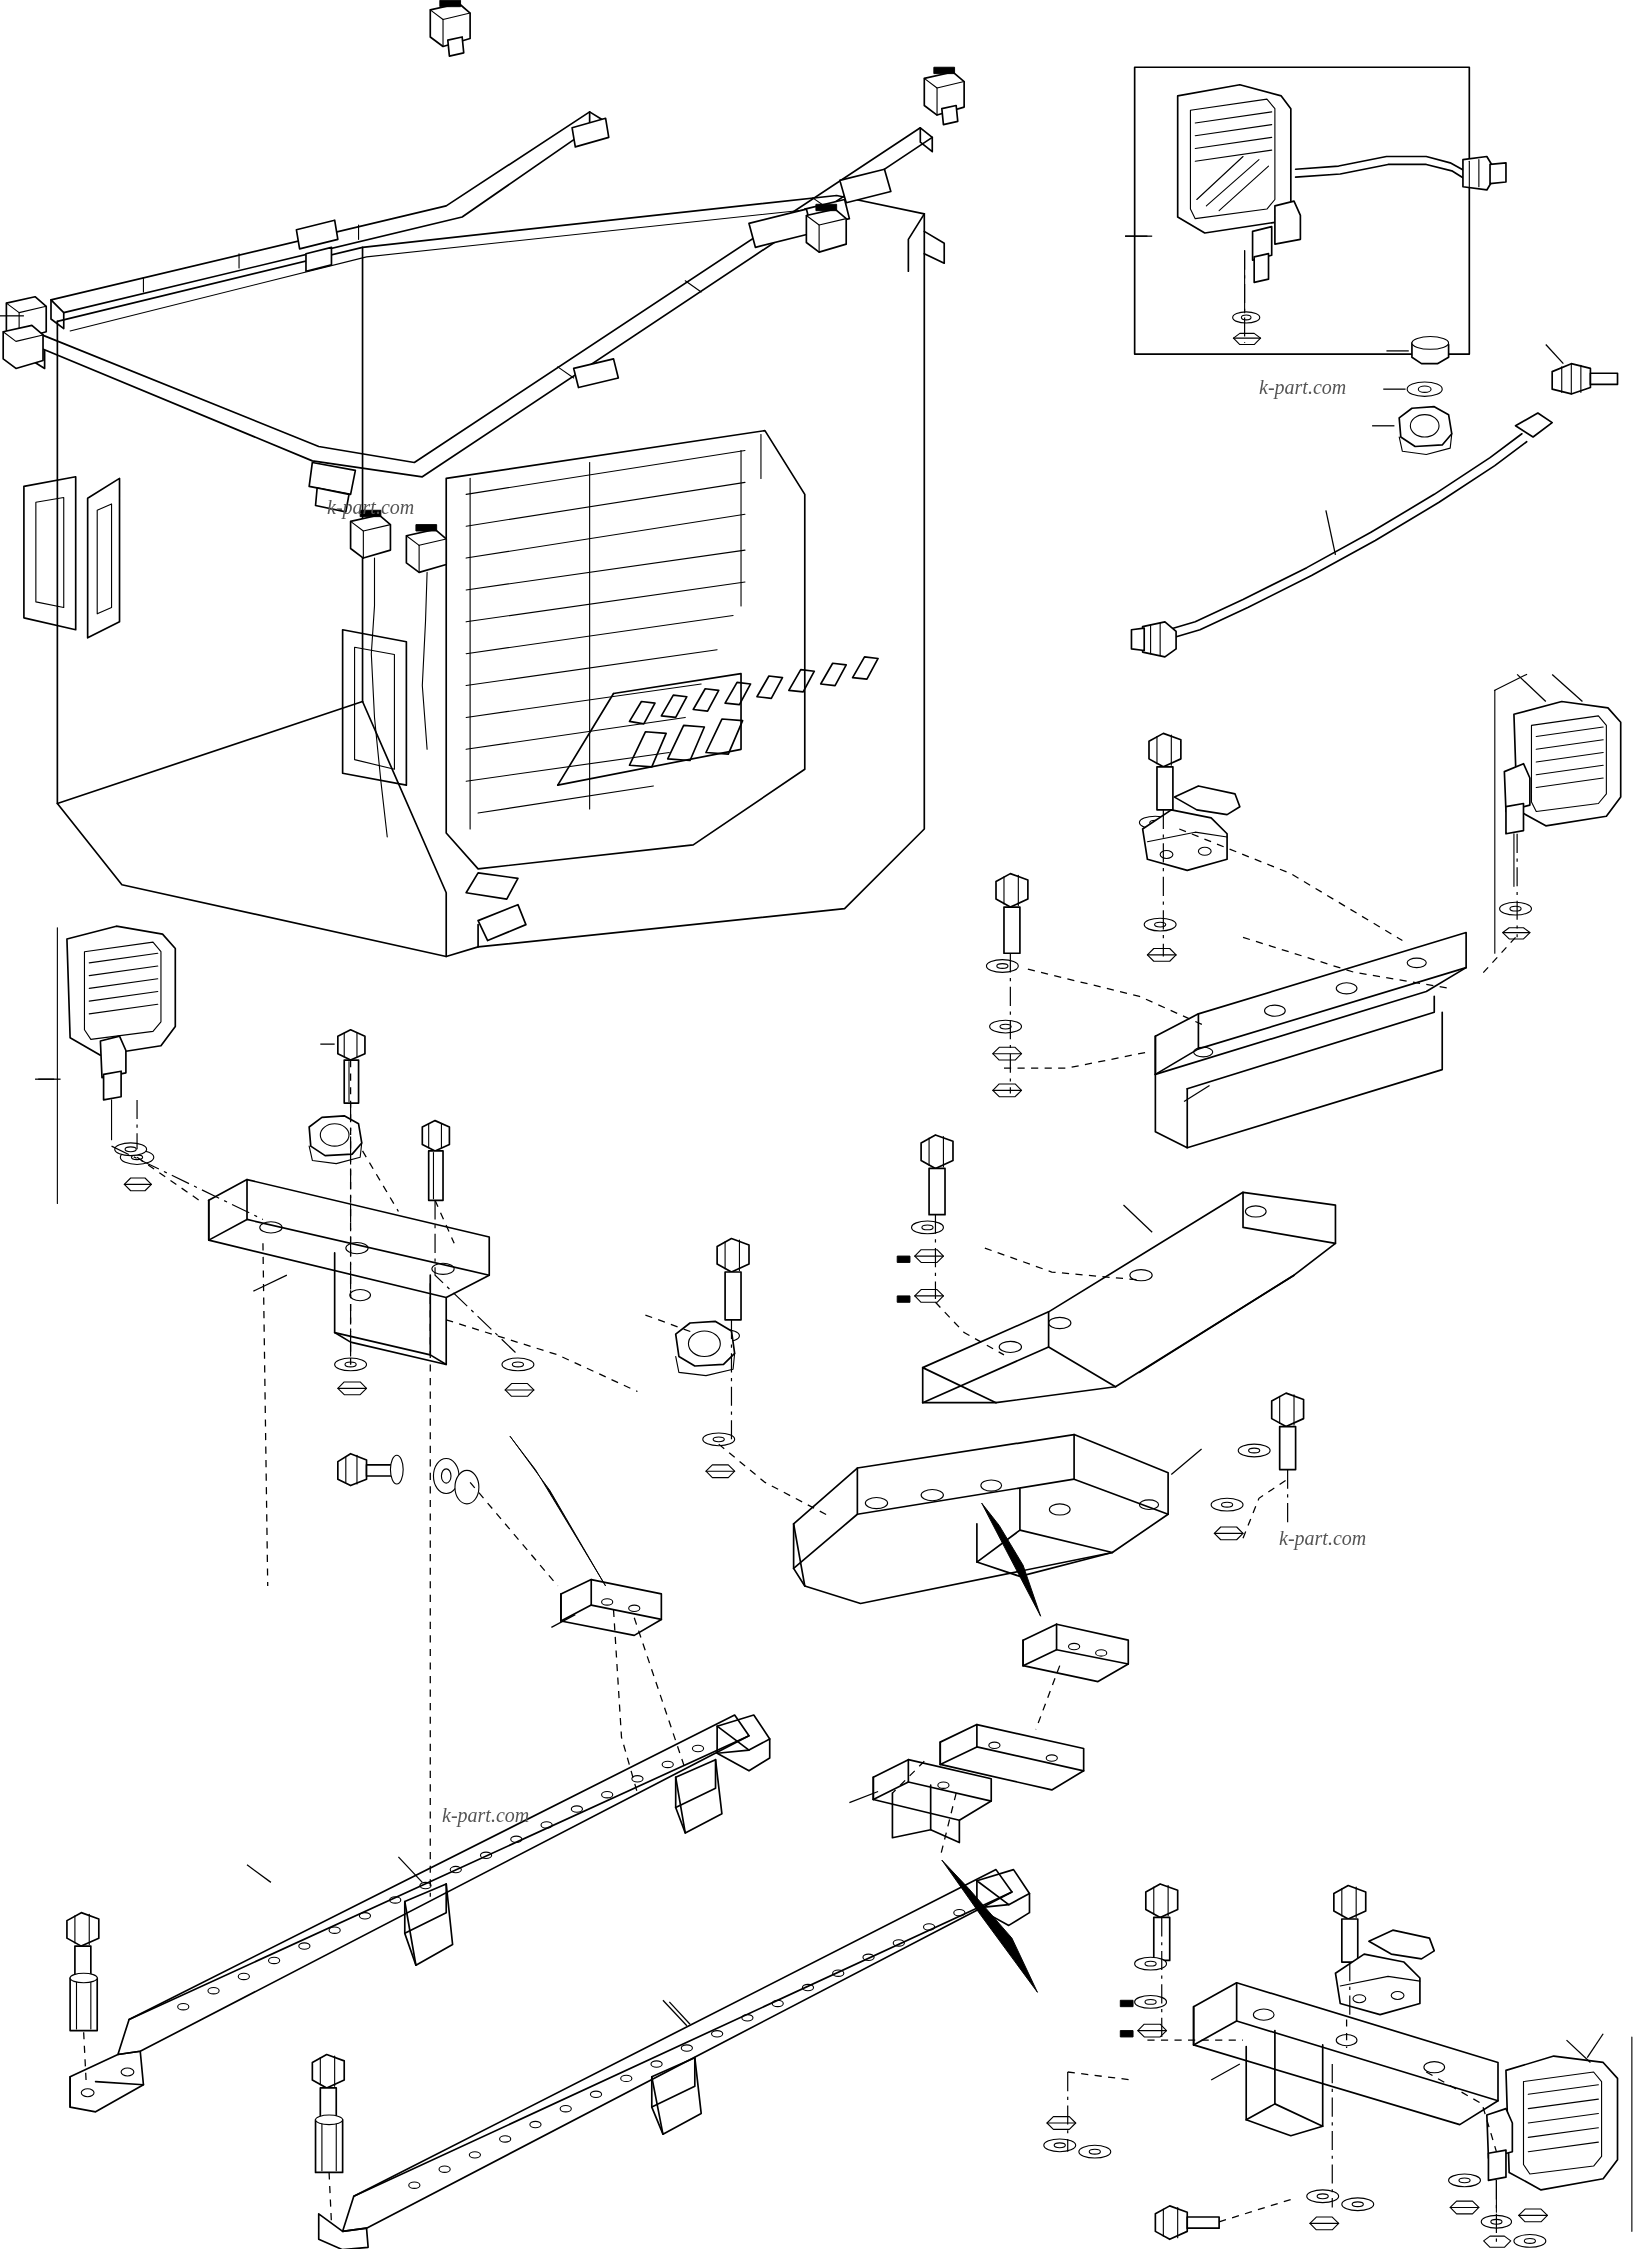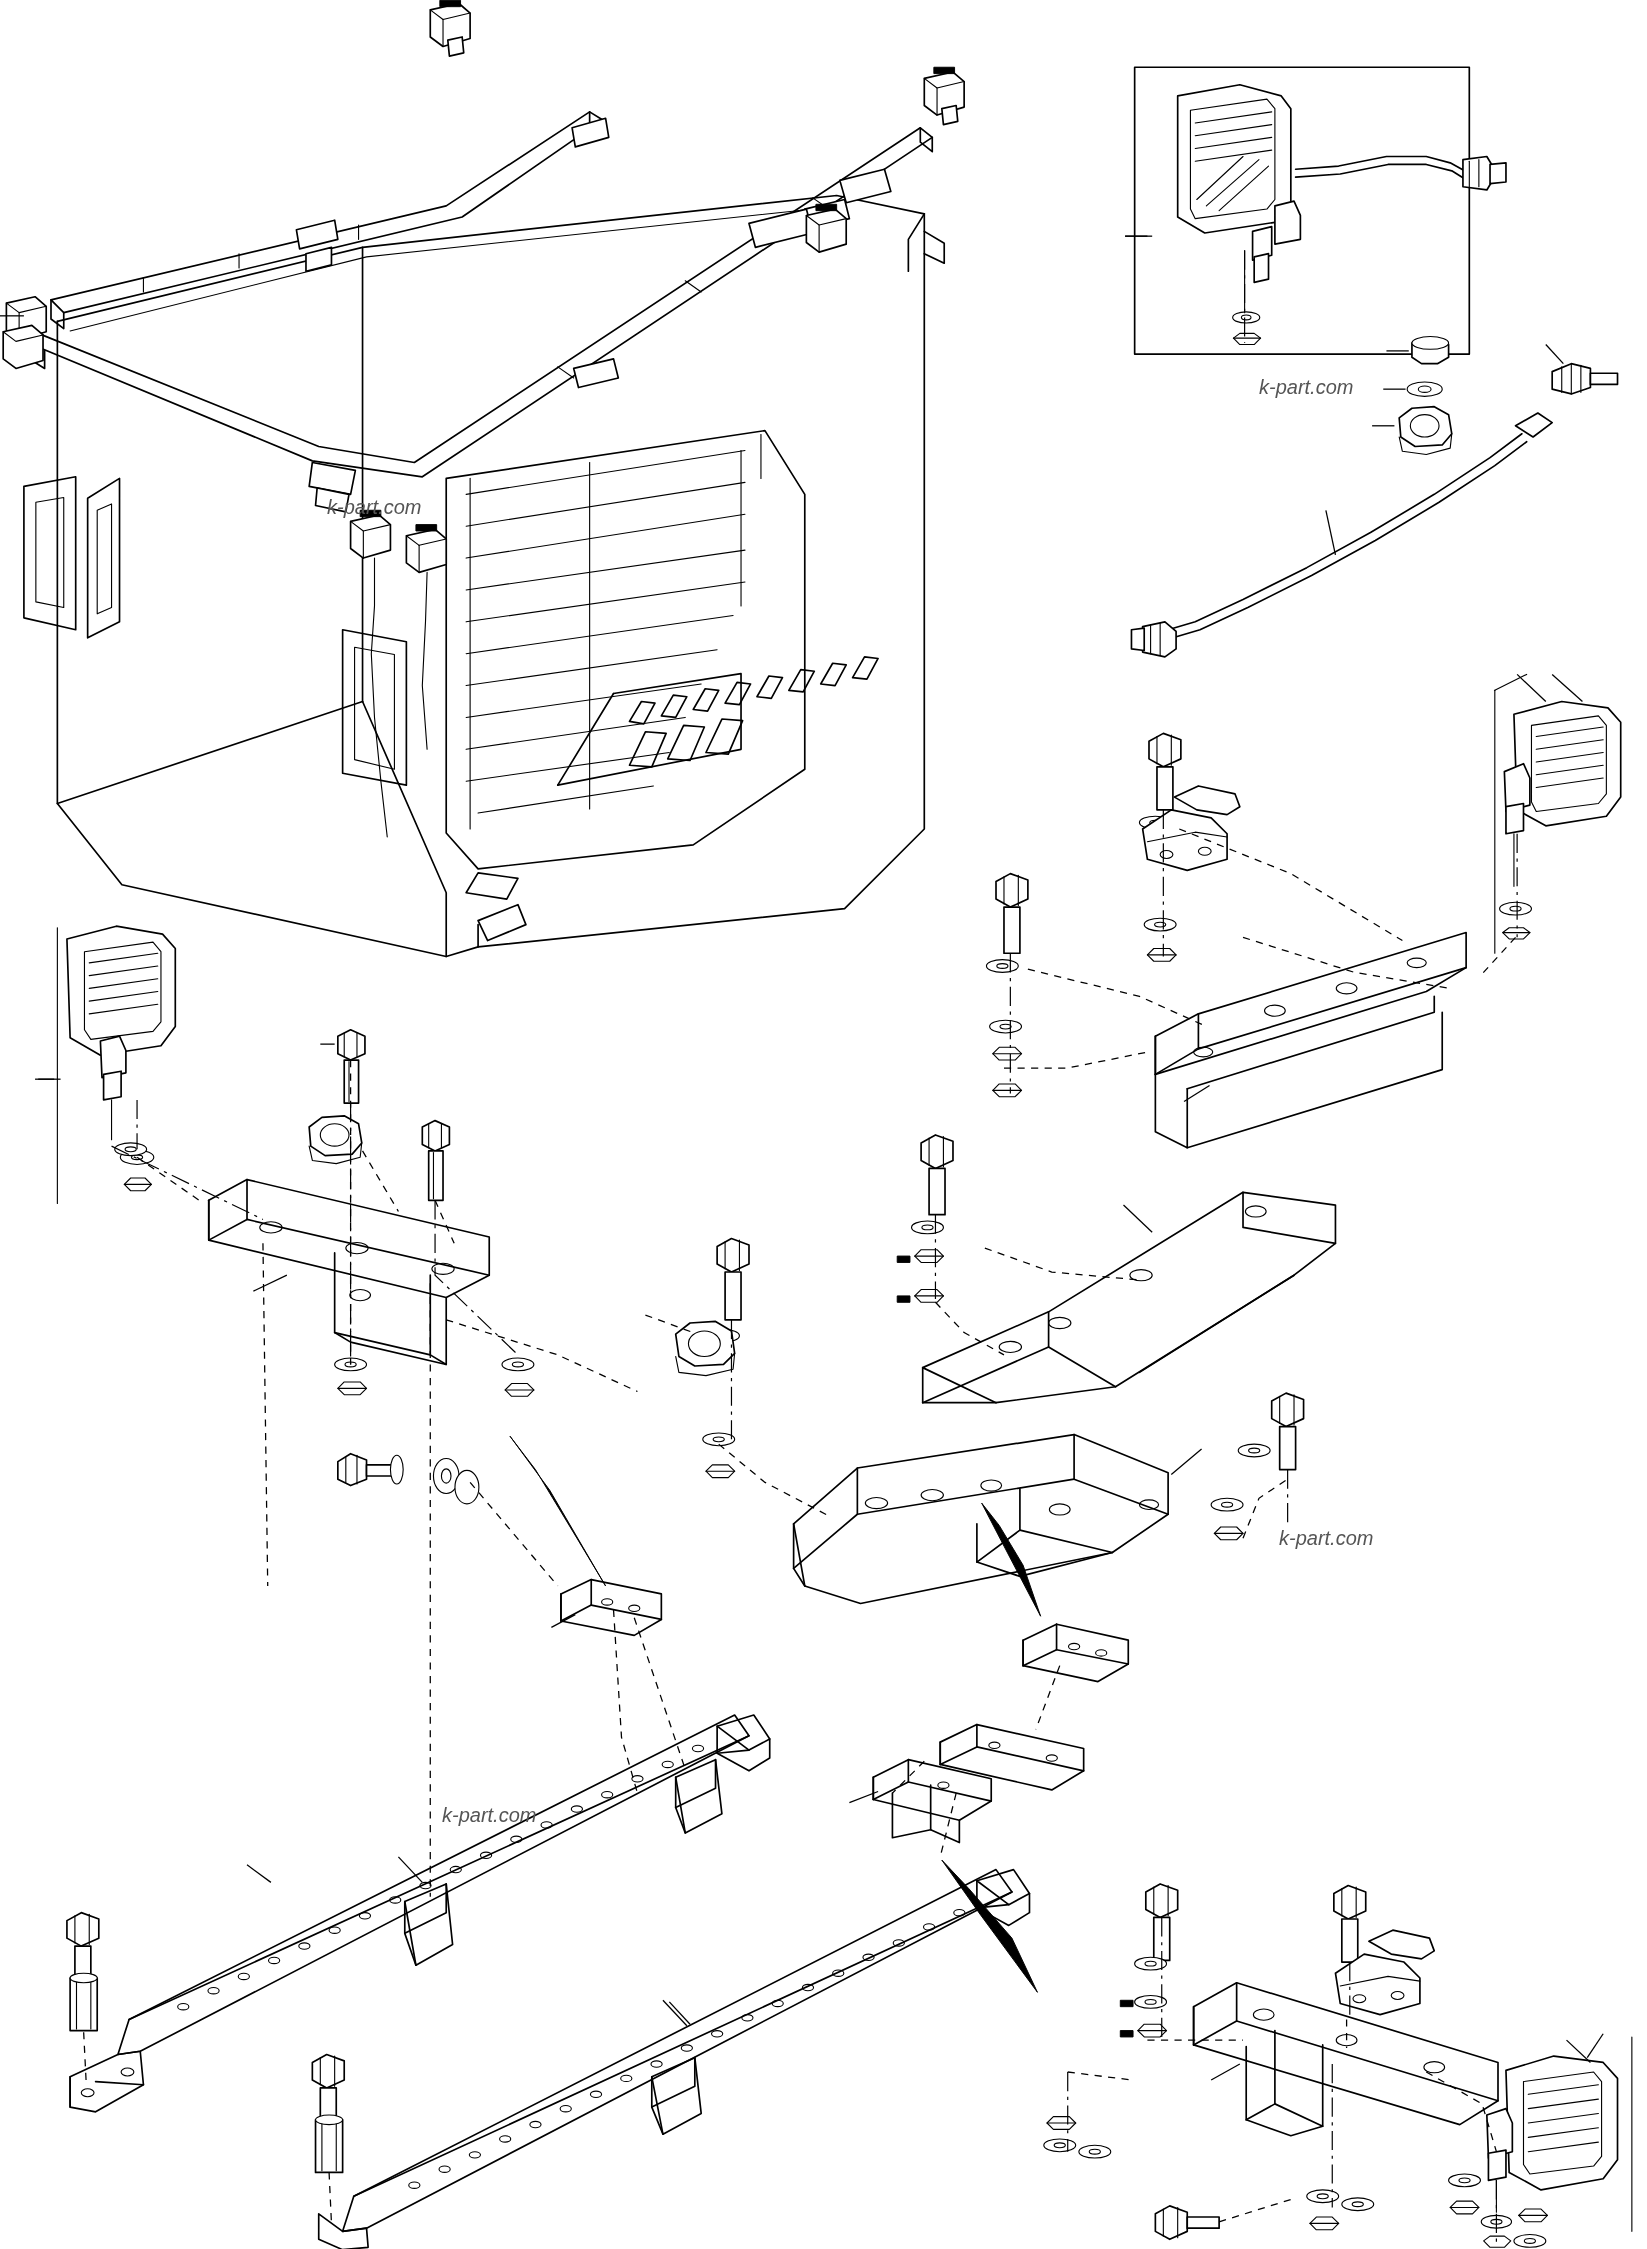--- a/index.html
+++ b/index.html
@@ -19,21 +19,21 @@
   }
   #sheet svg.layer {
     position: absolute;
     left: 0;
     top: 0;
     width: 1647px;
     height: 2250px;
   }
   .wm {
     position: absolute;
-    font-family: Liberation Sans, sans-serif;
+    font-family: Liberation Serif, serif;
     font-style: italic;
     font-size: 20px;
     color: #555;
     white-space: nowrap;
     user-select: none;
   }
   
   .ln   { fill: none; stroke: #000; stroke-width: 2.1; stroke-linejoin: round; stroke-linecap: round; }
   .ln-t { fill: none; stroke: #000; stroke-width: 1.4; stroke-linejoin: round; stroke-linecap: round; }
   .fw   { fill: #fff; stroke: #000; stroke-width: 2.1; stroke-linejoin: round; }

